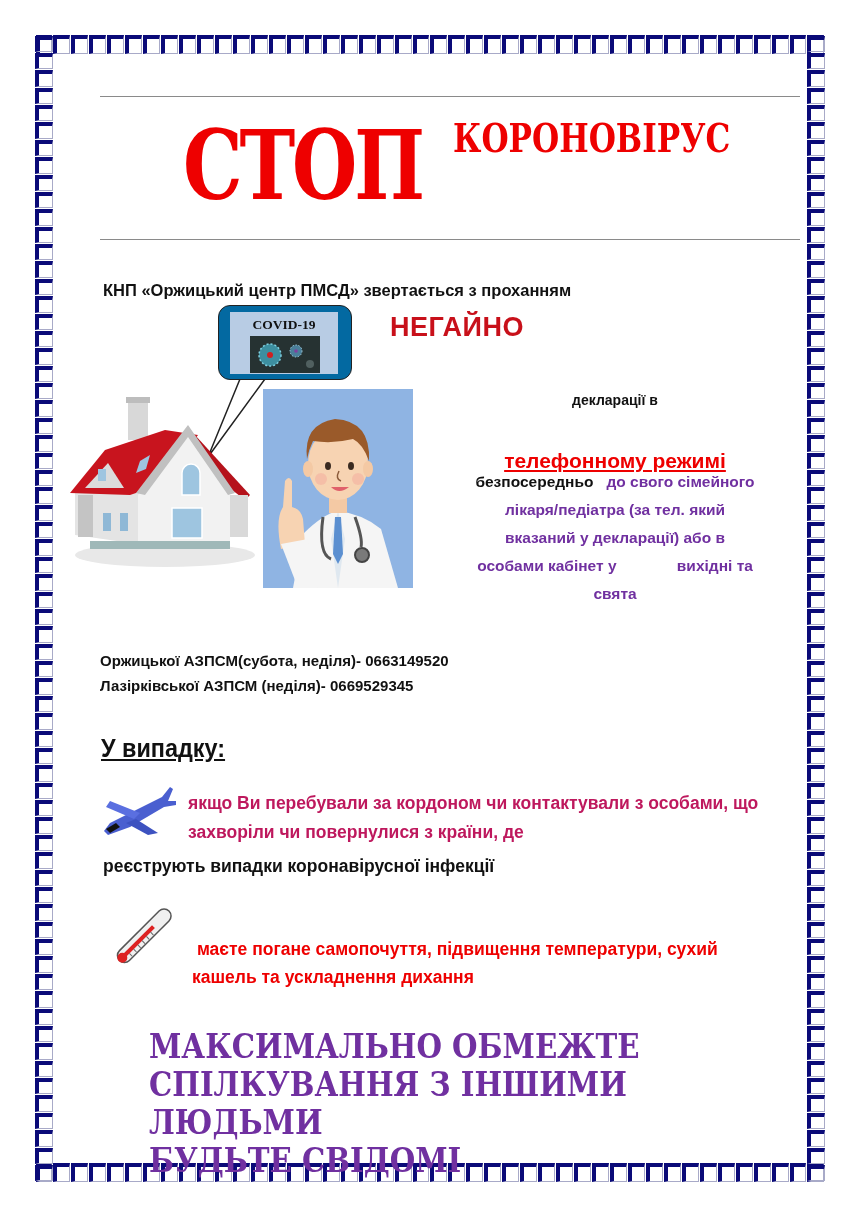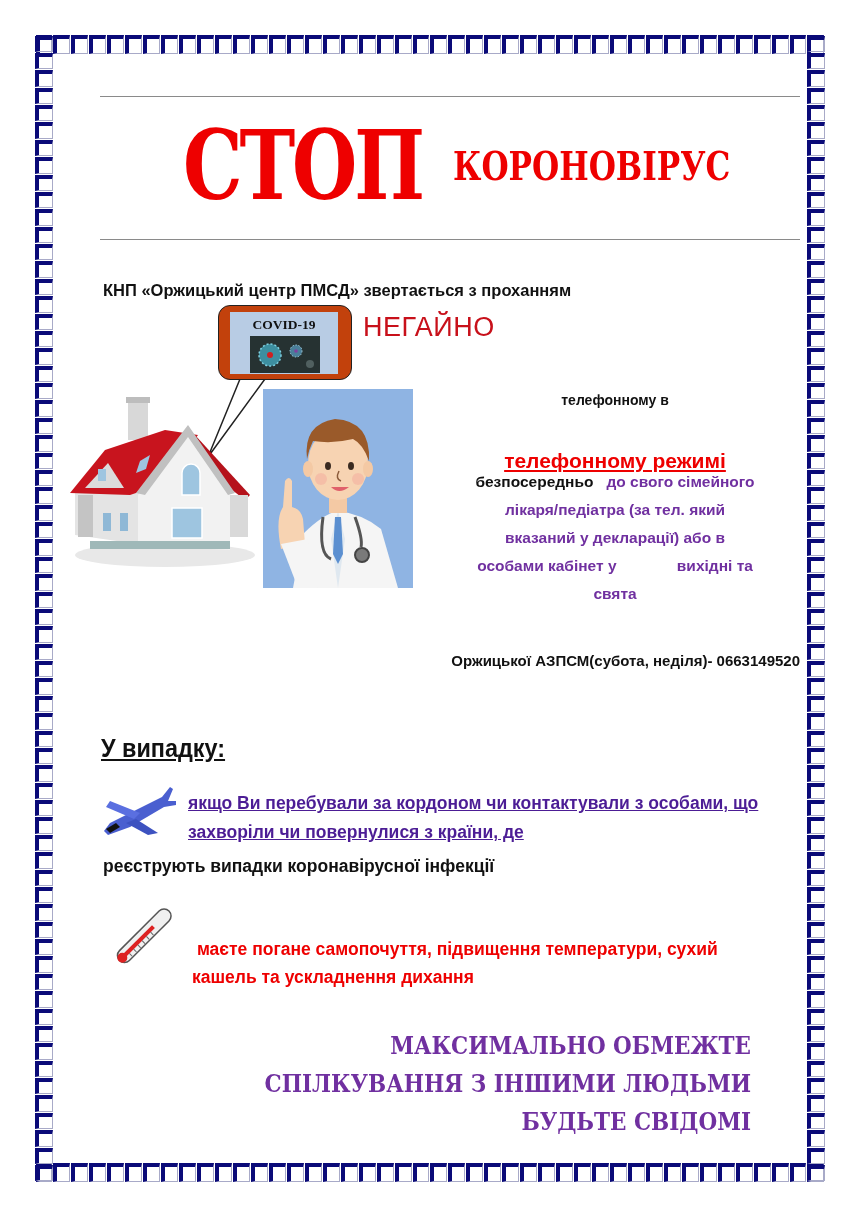--- a/index.html
+++ b/index.html
@@ -21,43 +21,43 @@
     border-right: 1px solid #a8aac8;
     border-bottom: 1px solid #a8aac8;
     margin: 0 0.5px;
   }
   .border-col .tile { margin: 0.5px 0; }
 
   .hr { position: absolute; left: 100px; width: 700px; height: 0; border-top: 1.5px solid #8a8a8a; }
   .hr-top { top: 96px; }
   .hr-bottom { top: 239px; }
 
-  .title-wrap { position: absolute; left: 183px; top: 118px; display: flex; align-items: center; }
+  .title-wrap { position: absolute; left: 183px; top: 118px; display: flex; align-items: flex-start; }
   .title-stop {
     font-family: "DejaVu Serif", "Liberation Serif", serif;
     font-weight: bold; color: #ee0000;
     font-size: 96px; letter-spacing: -4px; line-height: 1;
     transform: scaleX(0.78); transform-origin: left bottom;
     display: inline-block; width: 276px;
   }
   .title-virus {
     font-family: "DejaVu Serif", "Liberation Serif", serif;
     font-weight: bold; color: #ee0000;
     font-size: 40px; line-height: 1;
     transform: scaleX(0.78); transform-origin: left bottom;
     display: inline-block; margin-left: -6px;
   }
 
   .intro { position: absolute; left: 103px; top: 281px; font-size: 16.5px; font-weight: bold; color: #111; }
 
-  .urgent { position: absolute; left: 363px; top: 312px; font-size: 27px; font-weight: normal; color: #c8101a; letter-spacing: 0.5px; }
+  .urgent { position: absolute; left: 390px; top: 312px; font-size: 27px; font-weight: bold; color: #c8101a; letter-spacing: 0.5px; }
 
   .bubble {
     position: absolute; left: 218px; top: 305px; width: 134px; height: 75px;
-    border: 1.5px solid #222; border-radius: 12px; background: #c2410c;
+    border: 1.5px solid #222; border-radius: 12px; background: #0369a1;
   }
   .bubble-inner {
     position: absolute; left: 11px; top: 6px; width: 108px; height: 62px;
     background: #b8cce4;
   }
   .bubble-title {
     position: absolute; left: 0; top: 5px; width: 100%; text-align: center;
     font-family: "Liberation Serif", serif; font-weight: bold; font-size: 13.5px; color: #111;
   }
   .virus-img {
@@ -68,34 +68,34 @@
 
   .house { position: absolute; left: 70px; top: 395px; width: 190px; height: 175px; }
   .doctor { position: absolute; left: 263px; top: 389px; width: 150px; height: 199px; background: #8fb4e3; overflow: hidden; }
 
   .right-col { position: absolute; left: 425px; width: 380px; text-align: center; font-weight: bold; }
   .appeal-1 { top: 392px; font-size: 14px; color: #111; }
   .appeal-2 { top: 449px; font-size: 21px; color: #ee0000; text-decoration: underline; }
   .appeal-3 { top: 468px; font-size: 15.5px; line-height: 28px; color: #7030a0; }
   .appeal-3 .black { color: #111; }
 
-  .contacts { position: absolute; left: 100px; width: 700px; top: 649px; text-align: right; font-weight: bold; font-size: 15px; line-height: 24.5px; color: #111; }
+  .contacts { position: absolute; left: 100px; width: 700px; top: 649px; text-align: left; font-weight: bold; font-size: 15px; line-height: 24.5px; color: #111; }
 
   .case-title { position: absolute; left: 101px; top: 733px; font-size: 26px; font-weight: bold; color: #111; text-decoration: underline; transform: scaleX(0.9); transform-origin: left; }
 
   .plane { position: absolute; left: 100px; top: 783px; width: 80px; height: 55px; }
-  .case1 { position: absolute; left: 188px; top: 789px; width: 620px; font-size: 17.5px; font-weight: bold; color: #4c1d95; line-height: 29px; text-decoration: underline; }
+  .case1 { position: absolute; left: 188px; top: 789px; width: 620px; font-size: 17.5px; font-weight: bold; color: #be185d; line-height: 29px; }
   .case1b { position: absolute; left: 103px; top: 856px; font-size: 17.5px; font-weight: bold; color: #111; }
 
   .thermo { position: absolute; left: 100px; top: 903px; width: 80px; height: 75px; }
   .case2 { position: absolute; left: 192px; top: 903px; width: 560px; font-size: 17.5px; font-weight: bold; color: #ee0000; line-height: 28px; }
 
-  .final { position: absolute; left: 100px; width: 700px; top: 1027px; text-align: right;
+  .final { position: absolute; left: 100px; width: 700px; top: 1027px; text-align: left;
     font-family: "DejaVu Serif", "Liberation Serif", serif; font-weight: bold;
-    font-size: 25px; line-height: 38px; color: #7030a0; }
+    font-size: 34px; line-height: 38px; color: #7030a0; }
   .final div { transform: scaleX(0.86); }
 </style>
 </head>
 <body>
 
 <div class="border-row border-top" id="bt">
     <div class="tile"></div>
     <div class="tile"></div>
     <div class="tile"></div>
     <div class="tile"></div>
@@ -406,32 +406,33 @@
     <circle cx="58" cy="90" r="6" fill="#f4b0a0" opacity="0.6"></circle>
     <circle cx="95" cy="90" r="6" fill="#f4b0a0" opacity="0.6"></circle>
     <path d="M76,82 Q72,90 78,92" stroke="#8a5a3a" stroke-width="1.5" fill="none"></path>
     <path d="M68,98 Q76,106 86,98 Z" fill="#e0606a"></path>
 
     <path d="M18,160 Q12,130 20,118 L22,92 Q26,86 29,92 L29,118 Q38,120 40,130 L42,155 Z" fill="#f7d3b2"></path>
     <path d="M35,199 L18,155 L45,150 L55,199 Z" fill="#f5f5f5"></path>
   </svg>
 </div>
 
-<div class="right-col appeal-1">телефонному в</div>
+<div class="right-col appeal-1">декларації в</div>
 <div class="right-col appeal-2">телефонному режимі</div>
 <div class="right-col appeal-3">
   <div><span class="black">безпосередньо</span>&nbsp;&nbsp; <span>до свого сімейного</span></div>
   <div>лікаря/педіатра (за тел. який</div>
   <div>вказаний у декларації) або в</div>
   <div style="white-space:pre;">особами кабінет у              вихідні та</div>
   <div>свята</div>
 </div>
 
 <div class="contacts">
   <div>Оржицької АЗПСМ(субота, неділя)- 0663149520</div>
+  <div>Лазірківської АЗПСМ (неділя)- 0669529345</div>
 </div>
 
 <div class="case-title">У випадку:</div>
 
 <svg class="plane" viewBox="0 0 80 55">
   <path d="M4,48 L10,40 L62,14 L70,4 L73,6 L68,18 L76,18 L76,22 L64,24 L30,44 L8,52 Z" fill="#4a5fd0"></path>
   <path d="M10,18 L40,30 L34,36 L6,24 Z" fill="#5a6fe0"></path>
   <path d="M26,40 L48,52 L58,50 L36,36 Z" fill="#3d52c0"></path>
   <path d="M6,46 L16,40 L20,44 L10,50 Z" fill="#111"></path>
 </svg>

